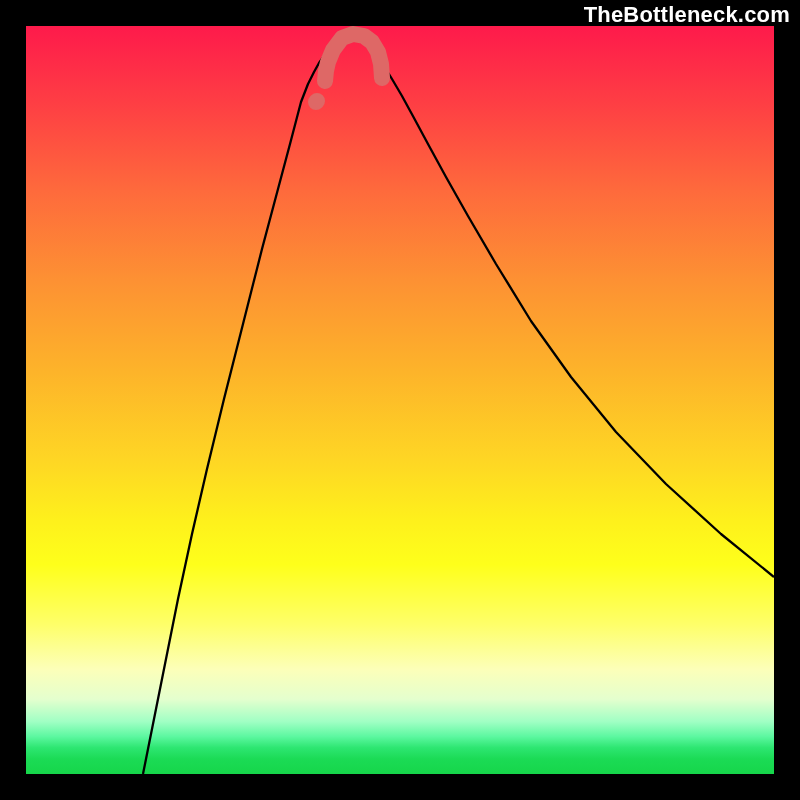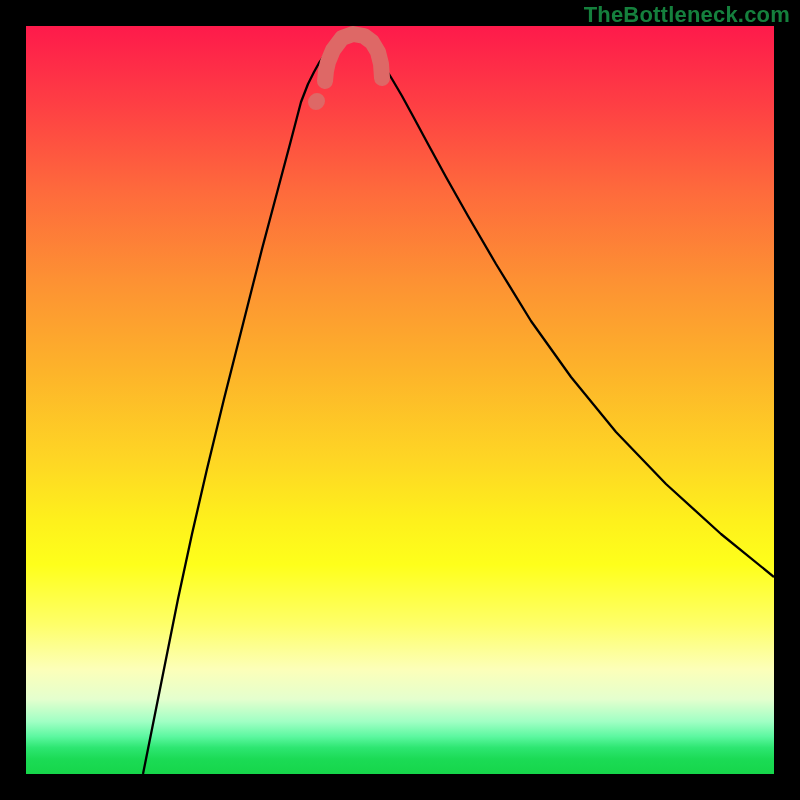--- a/index.html
+++ b/index.html
@@ -37,21 +37,21 @@
       #16d64a 100%
     );
     overflow: hidden;
   }
   .watermark {
     position: absolute;
     top: 2px;
     right: 10px;
     font-size: 22px;
     font-weight: 600;
-    color: #15803d;
+    color: #ffffff;
     letter-spacing: 0.2px;
     z-index: 10;
   }
   svg.plot {
     position: absolute;
     left: 0;
     top: 0;
     width: 748px;
     height: 748px;
     overflow: visible;

